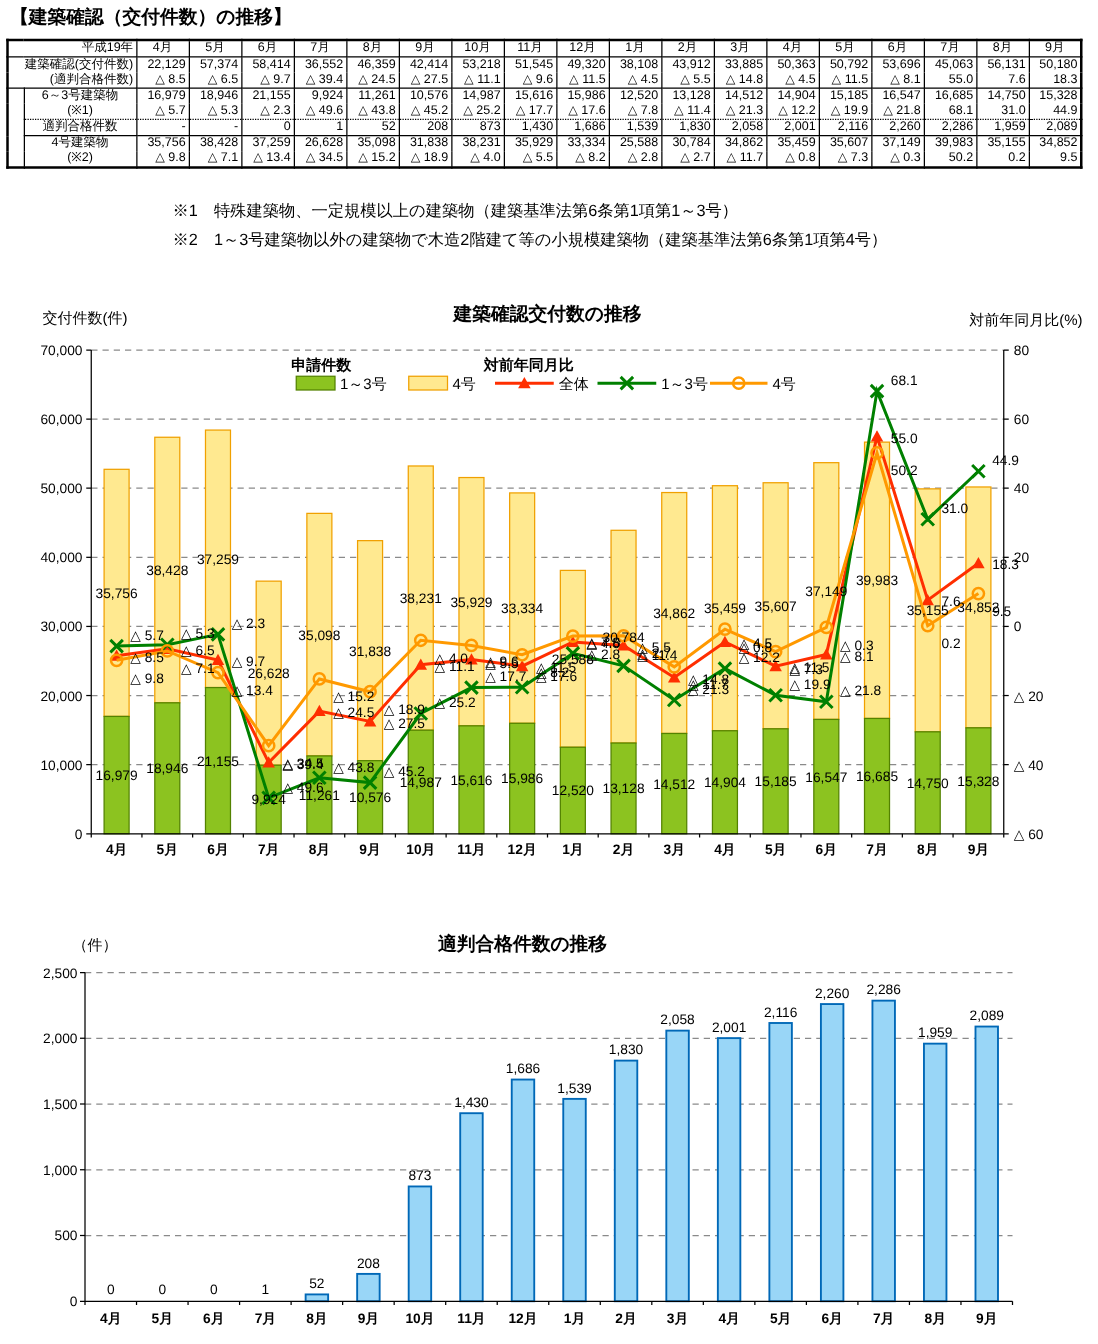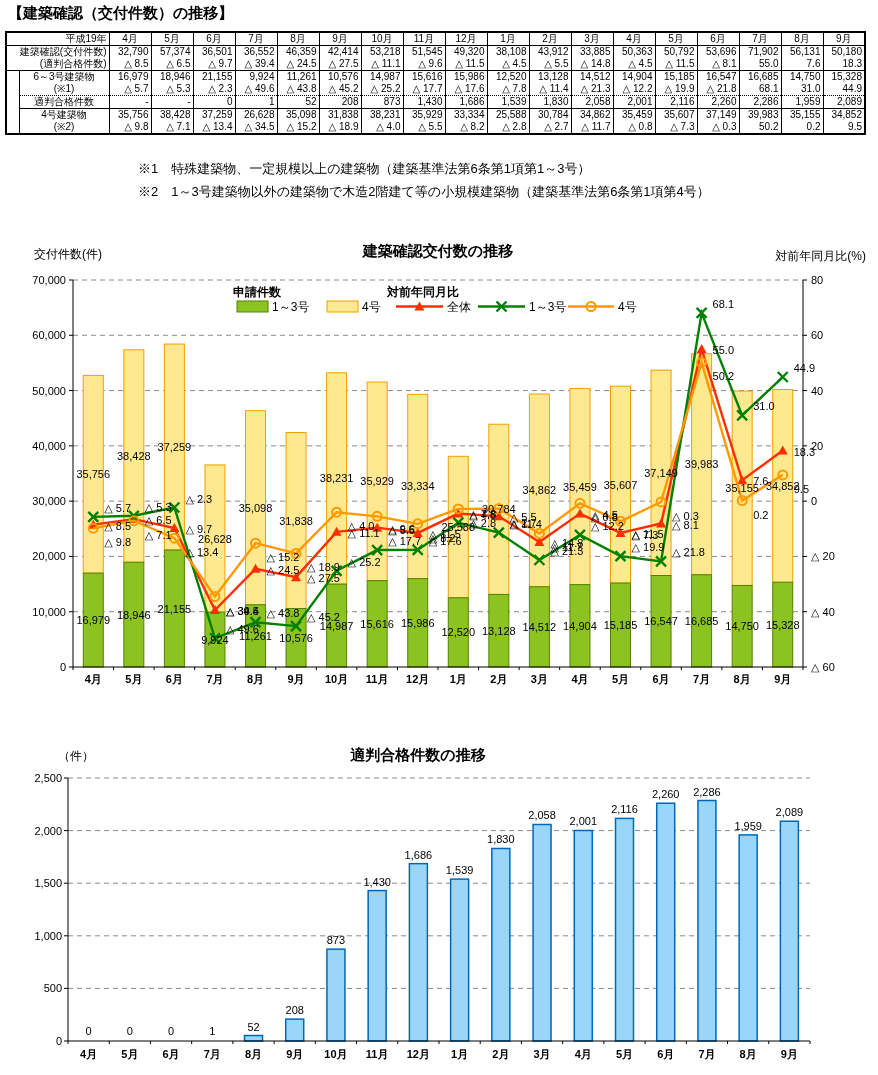--- a/index.html
+++ b/index.html
@@ -50,36 +50,36 @@
           <td class="mon">3月</td>
           <td class="mon">4月</td>
           <td class="mon">5月</td>
           <td class="mon">6月</td>
           <td class="mon">7月</td>
           <td class="mon">8月</td>
           <td class="mon">9月</td>
         </tr>
         <tr class="grp-top">
           <td class="lbl-r" colspan="2">建築確認(交付件数)</td>
-          <td class="num">32,790</td>
+          <td class="num">22,129</td>
           <td class="num">57,374</td>
-          <td class="num">36,501</td>
+          <td class="num">58,414</td>
           <td class="num">36,552</td>
           <td class="num">46,359</td>
           <td class="num">42,414</td>
           <td class="num">53,218</td>
           <td class="num">51,545</td>
           <td class="num">49,320</td>
           <td class="num">38,108</td>
           <td class="num">43,912</td>
           <td class="num">33,885</td>
           <td class="num">50,363</td>
           <td class="num">50,792</td>
           <td class="num">53,696</td>
-          <td class="num">71,902</td>
+          <td class="num">45,063</td>
           <td class="num">56,131</td>
           <td class="num">50,180</td>
         </tr>
         <tr class="grp-bot">
           <td class="lbl-r" colspan="2">(適判合格件数)</td>
           <td class="num">△ 8.5</td>
           <td class="num">△ 6.5</td>
           <td class="num">△ 9.7</td>
           <td class="num">△ 39.4</td>
           <td class="num">△ 24.5</td>

